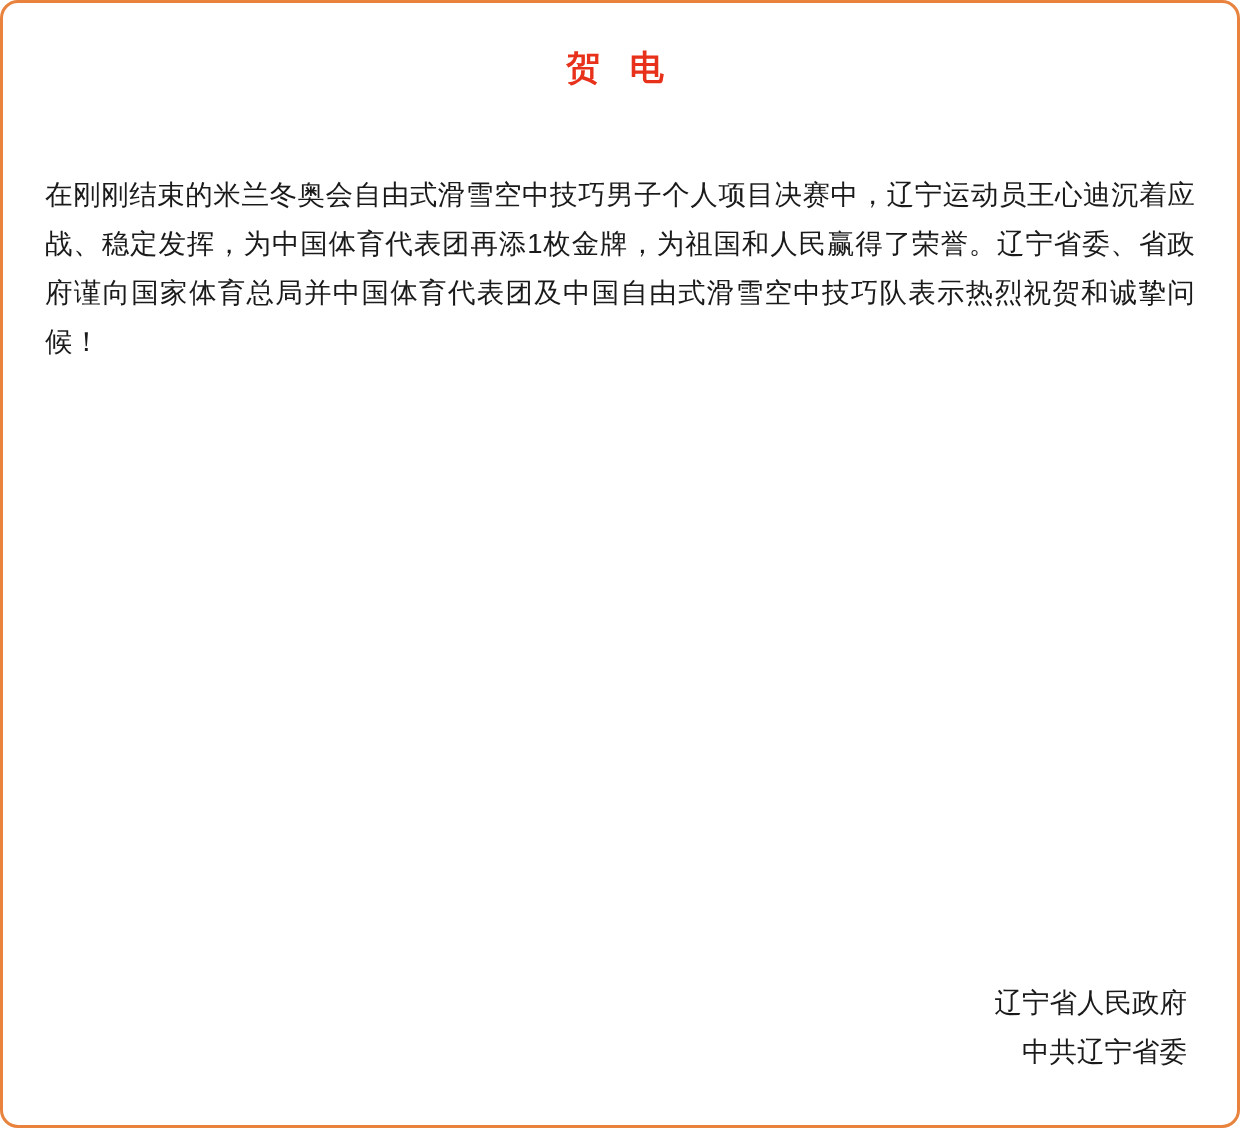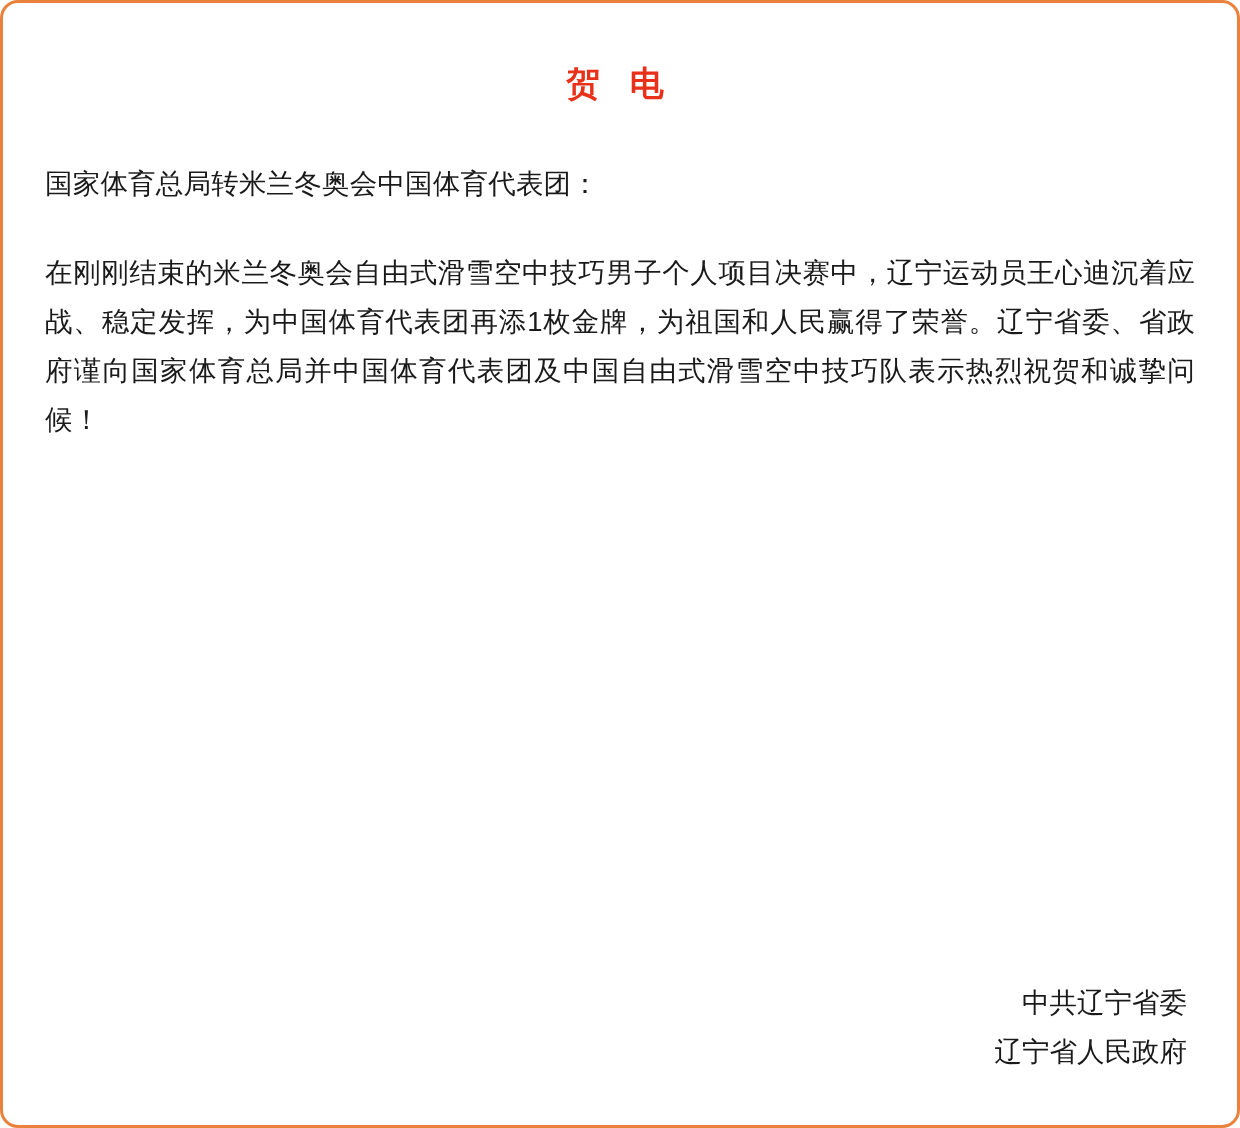--- a/index.html
+++ b/index.html
@@ -27,21 +27,21 @@
     flex-direction: column;
   }
 
   .doc-title {
     text-align: center;
     color: #e8311a;
     font-size: 34px;
     font-weight: bold;
     letter-spacing: 10px;
     line-height: 1.2;
-    margin-top: 16px;
+    margin-top: 0;
     margin-bottom: 56px;
   }
 
   .doc-body {
     color: #1a1a1a;
     font-size: 27.5px;
     line-height: 1.78;
     letter-spacing: 0.2px;
     padding: 0 2px;
   }
@@ -71,25 +71,24 @@
 </style>
 </head>
 <body>
 
 <div class="page">
 
   <div class="doc-title">贺 电</div>
 
   <div class="doc-body">
 
-    <div class="salutation">国家体育总局转米兰冬奥会中国体育代表团：</div>
 
     <p class="para">在刚刚结束的米兰冬奥会自由式滑雪空中技巧男子个人项目决赛中，辽宁运动员王心迪沉着应战、稳定发挥，为中国体育代表团再添1枚金牌，为祖国和人民赢得了荣誉。辽宁省委、省政府谨向国家体育总局并中国体育代表团及中国自由式滑雪空中技巧队表示热烈祝贺和诚挚问候！</p>
 
 
   </div>
 
   <div class="signature">
+    <div>辽宁省人民政府</div>
     <div>中共辽宁省委</div>
-    <div>辽宁省人民政府</div>
   </div>
 
 </div>
 
 </body></html>

